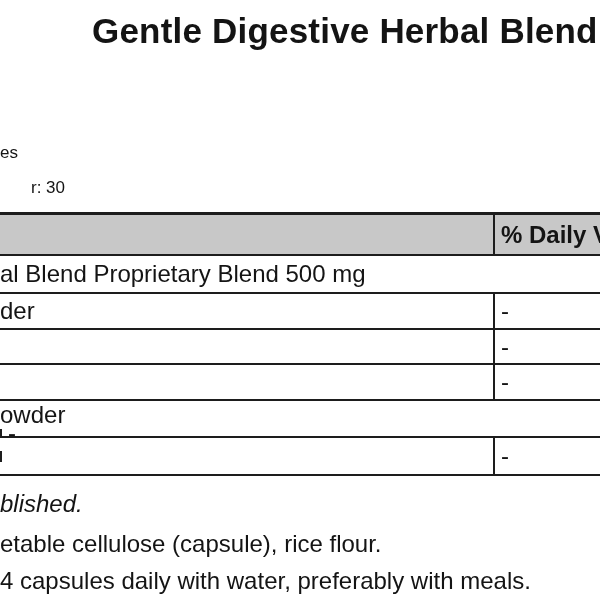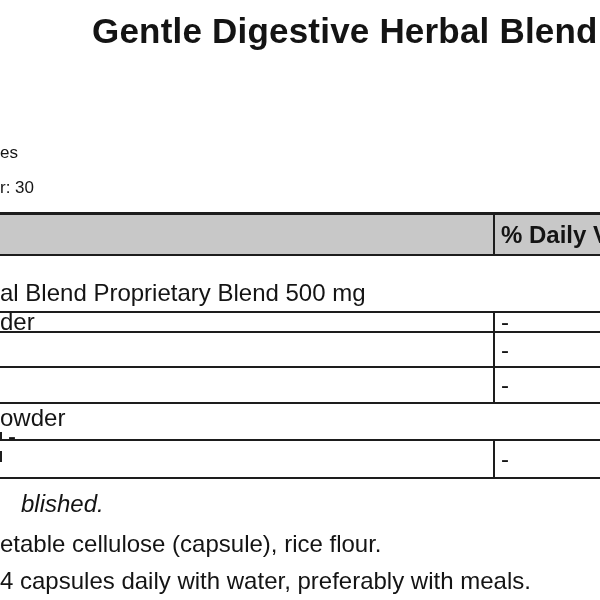--- a/index.html
+++ b/index.html
@@ -17,21 +17,21 @@
   .doc-title {
     left:92px; top:11px;
     font-size:35px; font-weight:bold;
     letter-spacing:0.2px;
     text-align:center;
   }
 
   
   .frag { font-size:17px; line-height:1; }
   .frag-serving   { left:0; top:144px; }
-  .frag-container { left:0; top:179px; }
+  .frag-container { left:0; top:179px;padding-left:31px; }
 
   
   .facts-table {
     position:absolute; left:0; top:212px; width:600px;
     border-top:3px solid #1d1d1d;
   }
   .trow {
     display:flex; box-sizing:border-box;
     border-bottom:2px solid #1d1d1d;
     align-items:stretch;
@@ -42,36 +42,36 @@
     font-size:24px; white-space:nowrap; overflow:hidden;
   }
   .rcell {
     flex:1; box-sizing:border-box;
     border-left:2px solid #1d1d1d;
     padding-left:6px;
     display:flex; align-items:center;
     font-size:24px; white-space:nowrap; overflow:hidden;
   }
   .header-row { background:#c8c8c8; font-weight:bold; height:41px; }
-  .data-row-0 { height:38px;margin-top:19px; }
-  .data-row-1 { height:20px; }
+  .data-row-0 { height:38px; }
+  .data-row-1 { height:36px; }
   .data-row-2 { height:35px; }
   .data-row-3 { height:36px; }
   .data-row-4 { height:37px;flex-direction:column; }
   .data-row-5 { height:38px; }
 
   
   .letter-sliver {
     position:absolute; left:0; top:451px;
     width:2px; height:11px; background:#1d1d1d;
   }
 
   
   .footnote { font-size:24px; line-height:1; }
-  .fn-dv     { left:0; top:492px; font-style:italic;padding-left:21px; }
+  .fn-dv     { left:0; top:492px; font-style:italic; }
   .fn-other  { left:0; top:532px;text-align:center; }
   .fn-use    { left:0; top:569px; }
 </style>
 </head>
 <body>
 
 <div class="abs doc-title">Gentle Digestive Herbal Blend</div>
 
 <div class="abs frag frag-serving">es</div>
 

